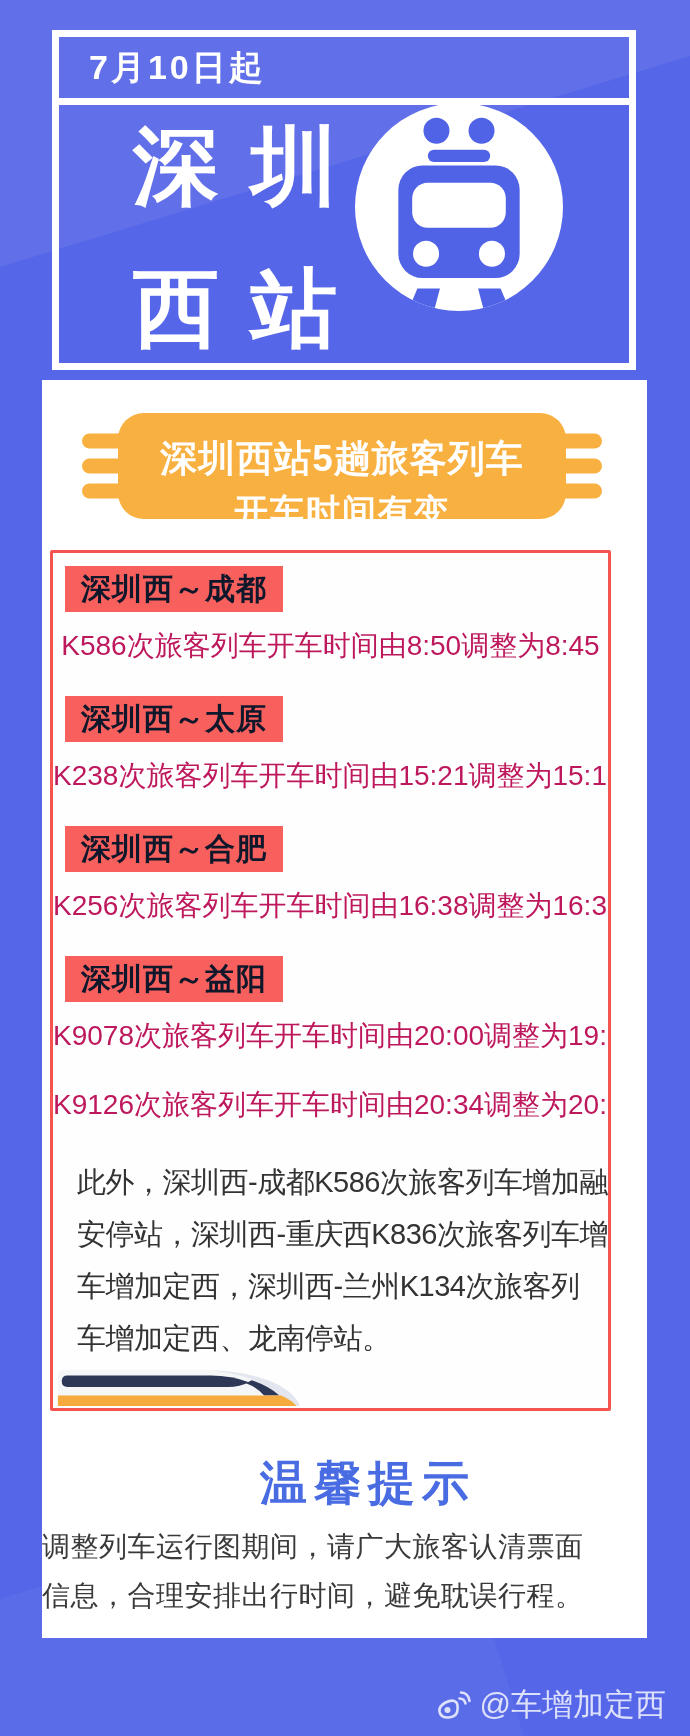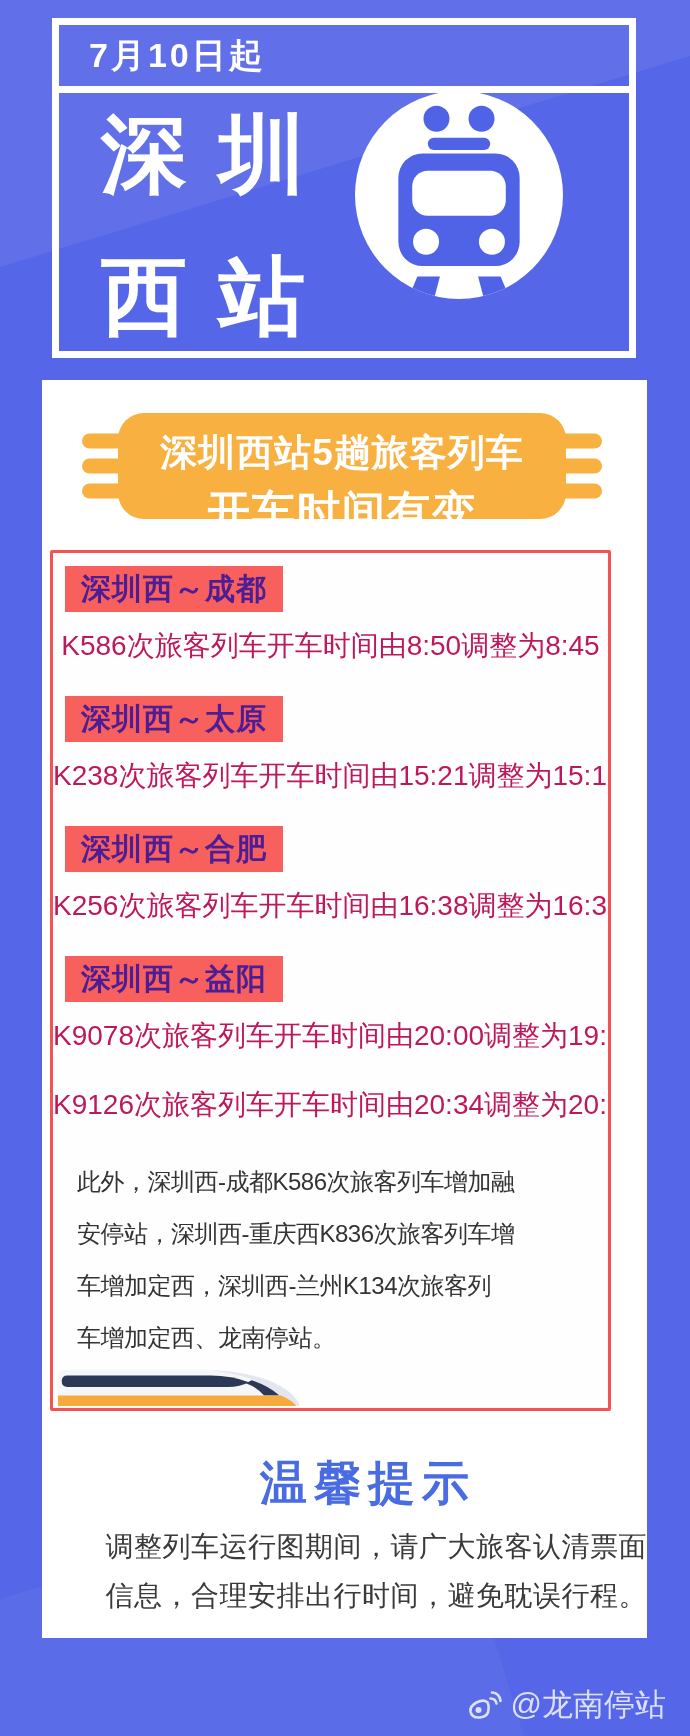--- a/index.html
+++ b/index.html
@@ -8,32 +8,32 @@
     background:#5566e8;overflow:hidden;
     font-family:"Liberation Sans","DejaVu Sans",sans-serif;
   }
   
   .stripe{position:absolute;background:rgba(255,255,255,0.07);z-index:0;}
   .stripe-1{top:-310px;left:-160px;width:1150px;height:440px;transform:rotate(-17deg);}
   .stripe-2{top:1560px;left:-200px;width:700px;height:300px;transform:rotate(-17deg);background:rgba(255,255,255,0.04);}
 
   
   .header-box{
-    position:absolute;left:52px;top:18px;width:584px;height:340px;
+    position:absolute;left:52px;top:30px;width:584px;height:340px;
     border:7px solid #ffffff;box-sizing:border-box;z-index:1;
   }
   .date-row{
     height:61px;line-height:61px;padding-left:30px;
     color:#fff;font-size:34px;font-weight:bold;letter-spacing:3px;
     border-bottom:7px solid #ffffff;
   }
   .header-content{position:relative;height:202px;text-align:right;}
   .station-title{position:absolute;left:42px;top:16px;color:#fff;font-weight:bold;}
   .title-line{font-size:86px;line-height:90px;letter-spacing:32px;white-space:nowrap;}
-  .title-line.second{margin-top:52px;}
+  .title-line.second{margin-top:52px;margin-left:32px;}
   .train-badge{
     position:absolute;right:66px;top:-2px;width:208px;height:208px;
     background:#ffffff;border-radius:50%;overflow:hidden;
   }
   .train-badge svg{display:block;width:100%;height:100%;}
 
   
   .card{
     position:absolute;left:42px;top:380px;width:605px;height:1258px;
     background:#ffffff;z-index:1;
@@ -51,54 +51,54 @@
   }
   .comb-left{left:0;}
   .comb-right{right:0;align-items:flex-end;}
   .comb i{display:block;width:58px;height:15px;border-radius:8px;background:#f8b040;}
   .banner-text{
     position:absolute;left:36px;right:36px;top:0;bottom:0;
     display:flex;flex-direction:column;align-items:center;justify-content:center;gap:5px;
     color:#fff;font-weight:bold;text-align:center;
   }
   .banner-line1{font-size:37px;letter-spacing:1px;margin-top:36px;}
-  .banner-line2{font-size:43px;letter-spacing:2px;text-align:center;}
+  .banner-line2{font-size:34px;letter-spacing:2px;text-align:center;}
 
   
   .notice-box{
     position:absolute;left:8px;top:170px;width:561px;height:861px;
     border:3px solid #f5534f;border-radius:2px;background:#fffefe;
     box-sizing:border-box;overflow:hidden;
   }
   .entries{padding-top:13px;}
   .route-label{
     display:inline-block;margin-left:12px;
-    background:#f8605d;color:#4c1d95;
+    background:#f8605d;color:#0f172a;
     font-size:30px;font-weight:bold;letter-spacing:1px;
     padding:8px 16px;line-height:1;
   }
   .route-detail{
     margin-top:15px;margin-bottom:31px;
     text-align:center;font-size:28px;color:#be185d;white-space:nowrap;
   }
   .extra-note{
     position:absolute;left:0;right:0;top:603px;padding:0 24px;
-    font-size:24px;color:#333;line-height:52px;letter-spacing:-0.5px;
+    font-size:29px;color:#333;line-height:52px;letter-spacing:-0.5px;
   }
   .note-line{white-space:nowrap;}
   .train-art{position:absolute;left:0;bottom:0;width:258px;height:42px;}
   .train-art svg{display:block;width:100%;height:100%;}
 
   
   .tips-title{
     position:absolute;left:0;right:0;top:1072px;text-align:center;
     color:#4a6ce2;font-size:47px;font-weight:bold;letter-spacing:7px;padding-left:47px;
   }
   .tips-body{
-    position:absolute;left:0;right:0;top:1142px;text-align:right;
+    position:absolute;left:0;right:0;top:1142px;text-align:left;
     color:#3a3a3a;font-size:28px;line-height:49px;letter-spacing:0.5px;
   }
   .tips-line{white-space:nowrap;}
 
   
   .watermark{
     position:absolute;right:24px;top:1684px;z-index:1;
     display:flex;align-items:center;gap:8px;
     color:rgba(255,255,255,0.8);font-size:31px;
   }
@@ -218,16 +218,16 @@
     <span class="weibo-icon">
       <svg viewBox="0 0 36 32" aria-hidden="true">
         <g fill="none" stroke="rgba(255,255,255,0.8)" stroke-width="2.6" stroke-linecap="round">
           <path d="M21.5 20.5 Q21.5 27.5 13 28.5 Q4.5 29 3.5 22.5 Q2.8 17 9.5 13.5 Q16.5 10 20 13 Q22 14.8 21.5 20.5 Z"></path>
           <path d="M23.5 9.5 Q28.5 9.5 29.5 14.5"></path>
           <path d="M25 3.5 Q32.5 4 33.5 12"></path>
         </g>
         <circle cx="11.5" cy="21" r="3" fill="rgba(255,255,255,0.8)"></circle>
       </svg>
     </span>
-    <span>@龙南停站</span>
+    <span>@车增加定西</span>
   </div>
 
 </div>
 
 </body></html>

